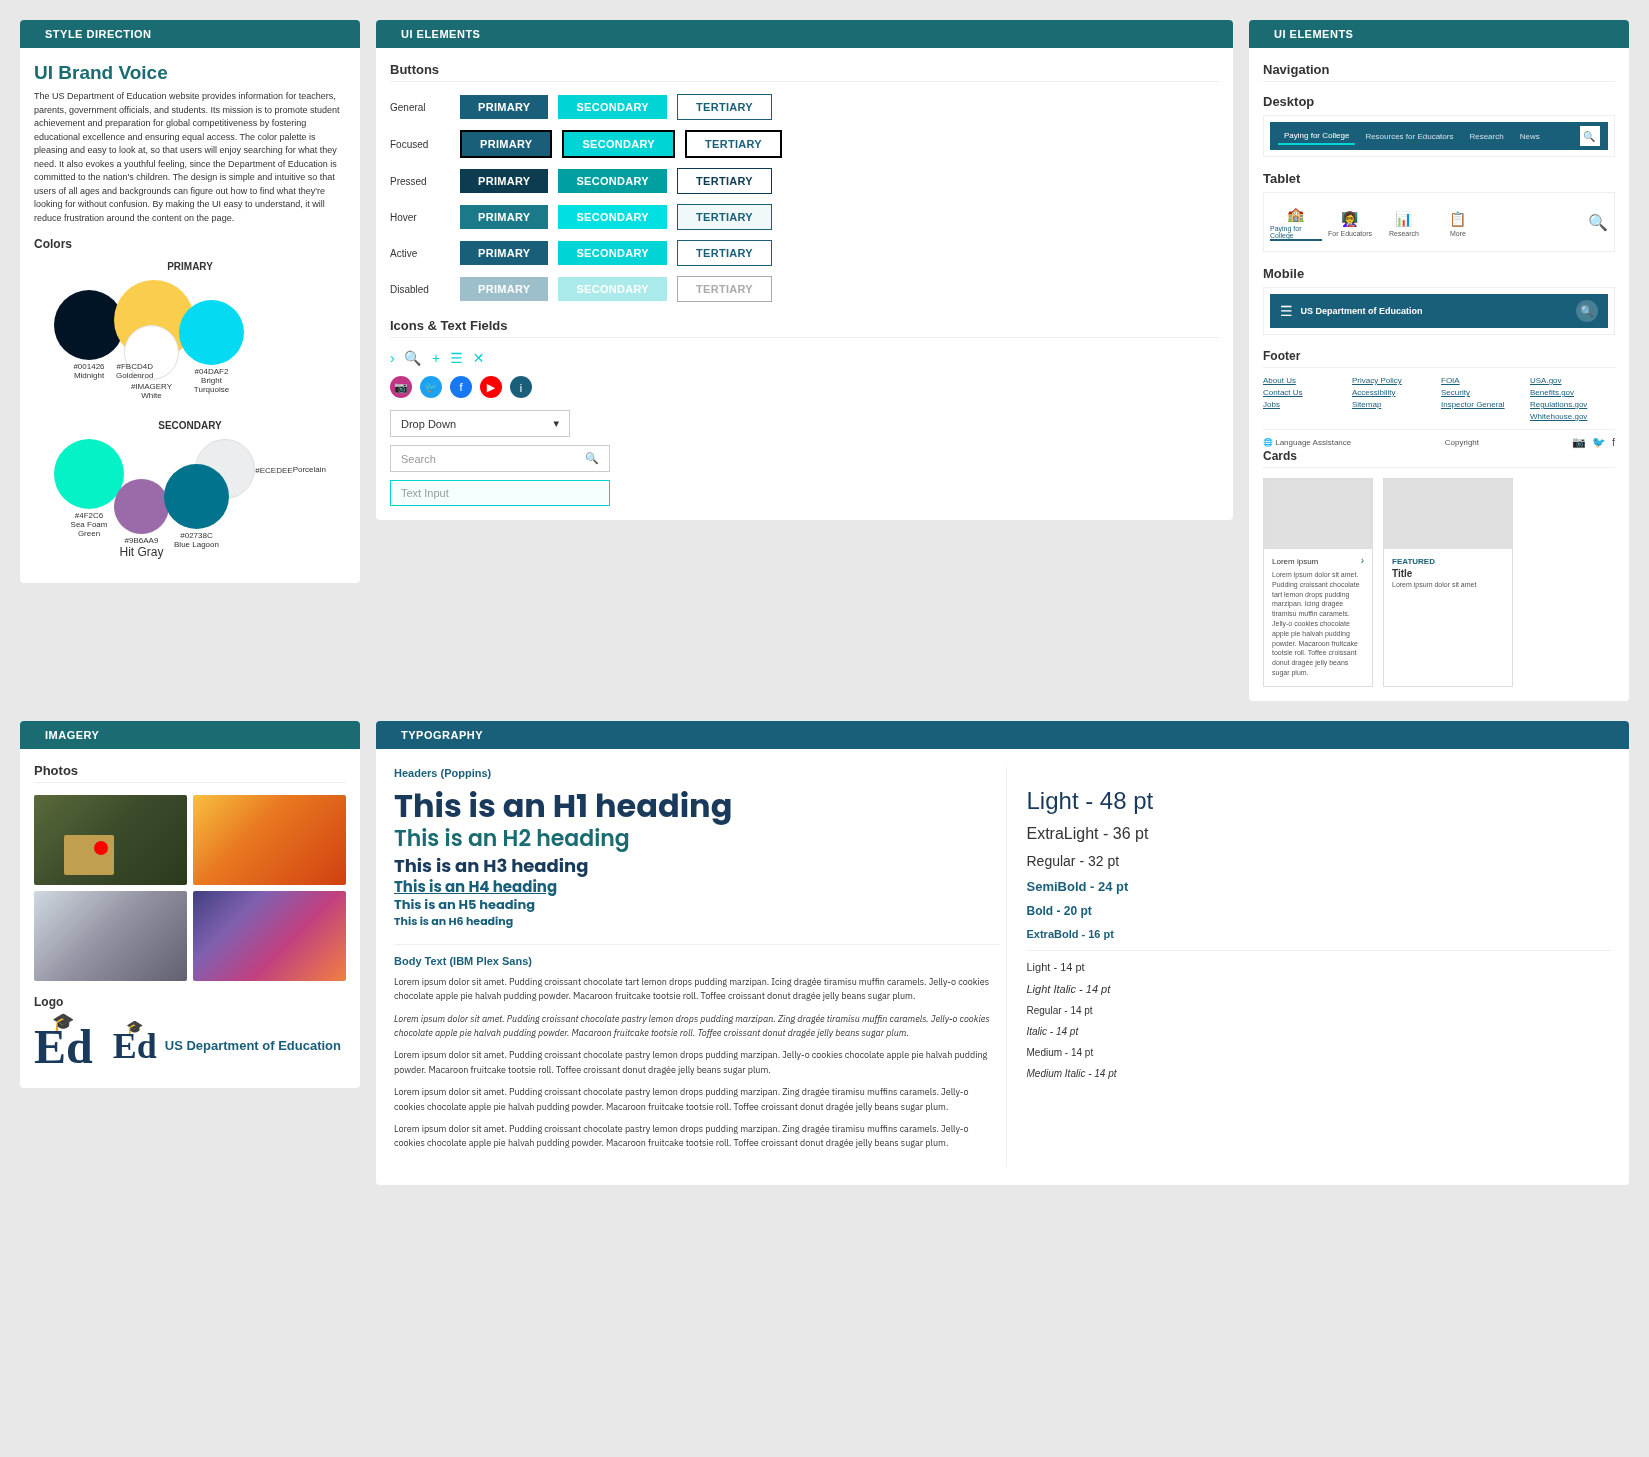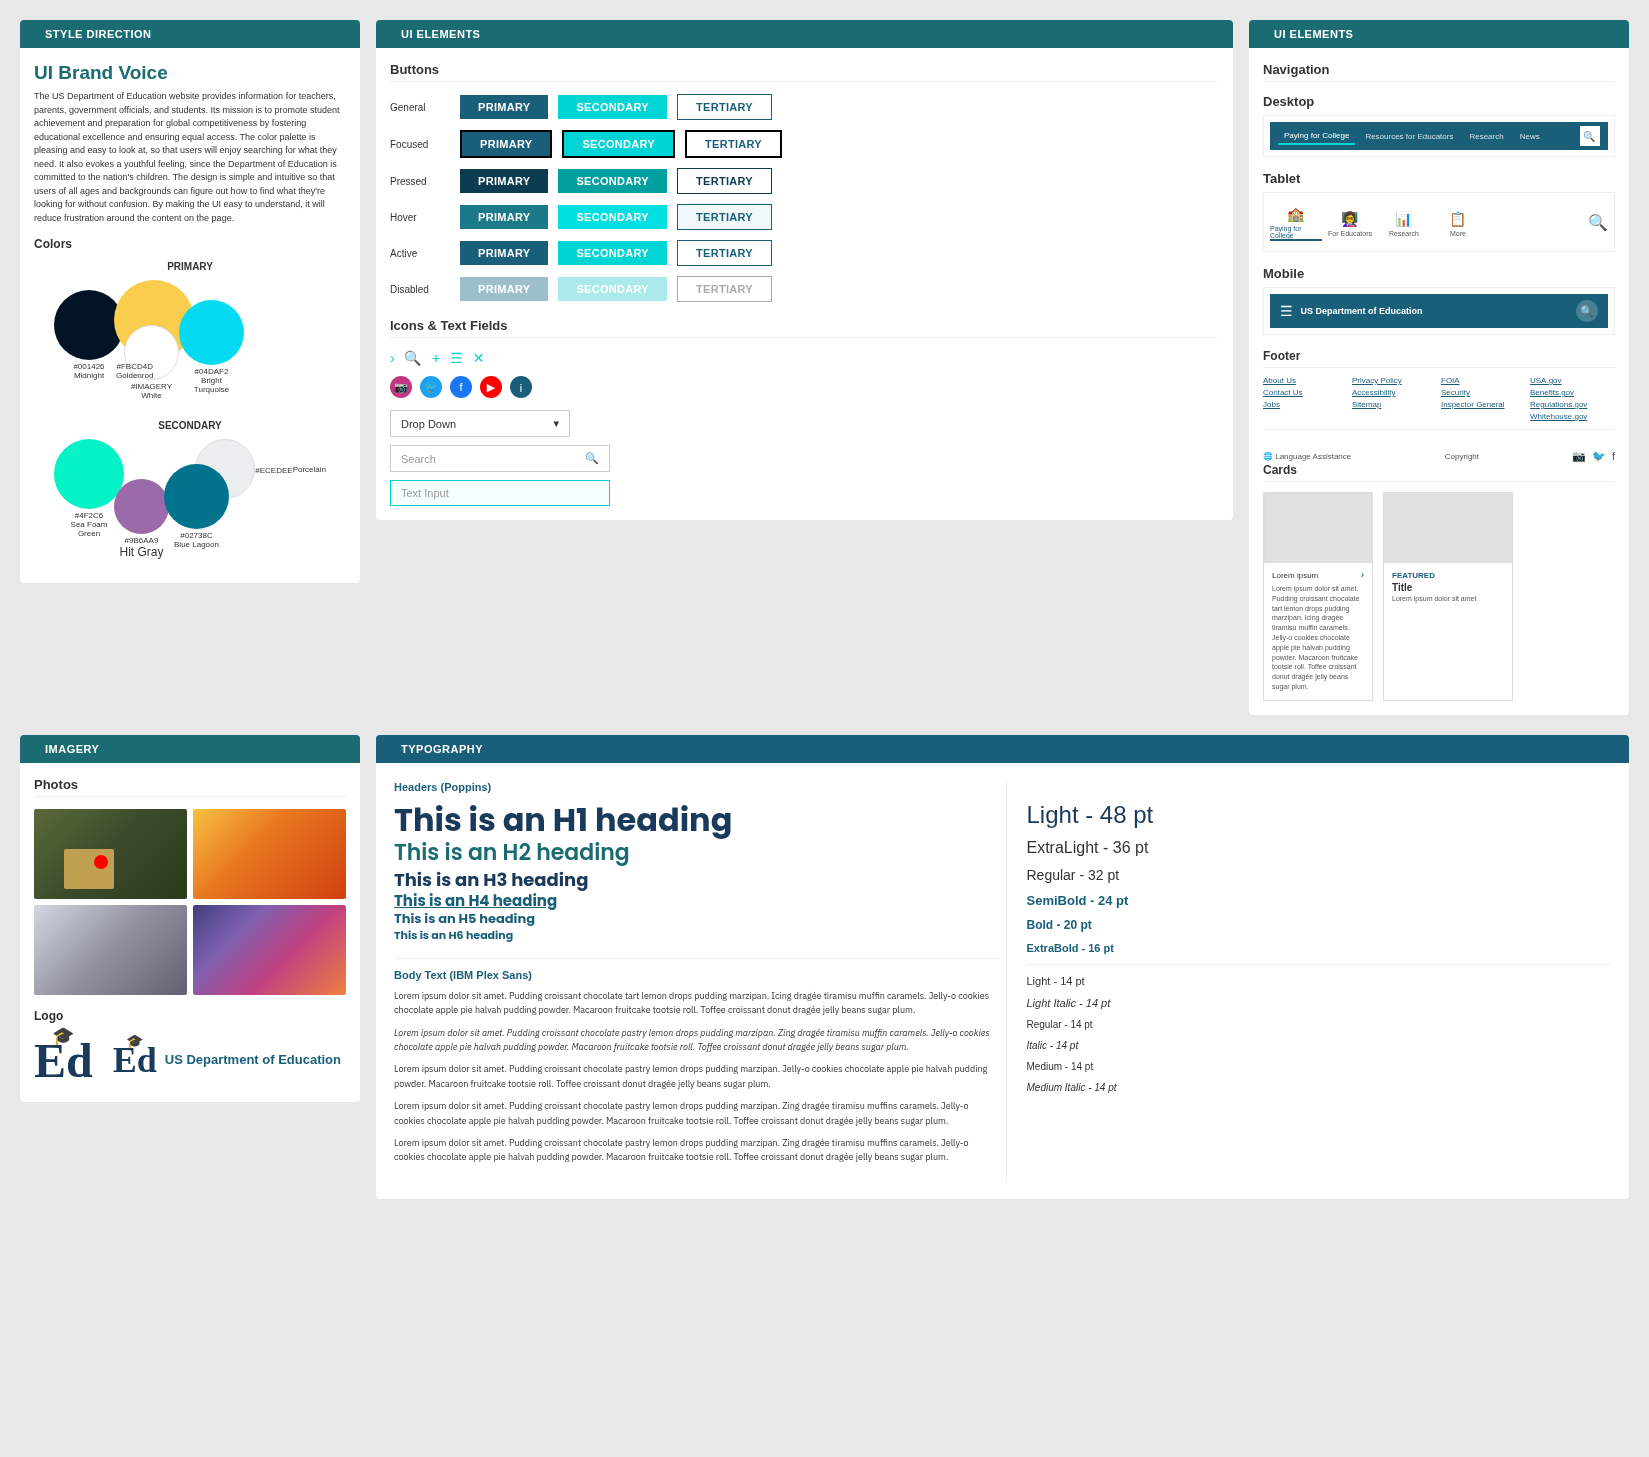--- a/index.html
+++ b/index.html
@@ -311,21 +311,21 @@
     }
     .footer-col { display: flex; flex-direction: column; gap: 3px; }
     .footer-link { color: #1a5f7a; text-decoration: underline; font-size: 8px; }
     .footer-bottom {
       display: flex;
       align-items: center;
       justify-content: space-between;
       font-size: 8px;
       color: #555;
       border-top: 1px solid #eee;
-      padding-top: 20px;
+      padding-top: 6px;
     }
     .footer-social { display: flex; gap: 6px; }
     .fs-icon { font-size: 11px; color: #555; }
 
     
     .cards-section { }
     .cards-title {
       font-size: 12px;
       font-weight: bold;
       color: #333;

